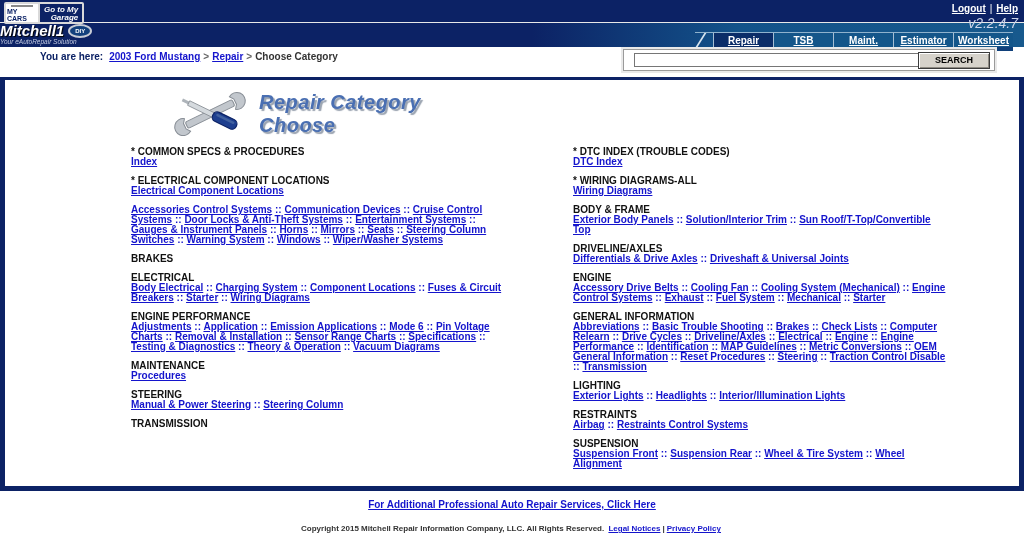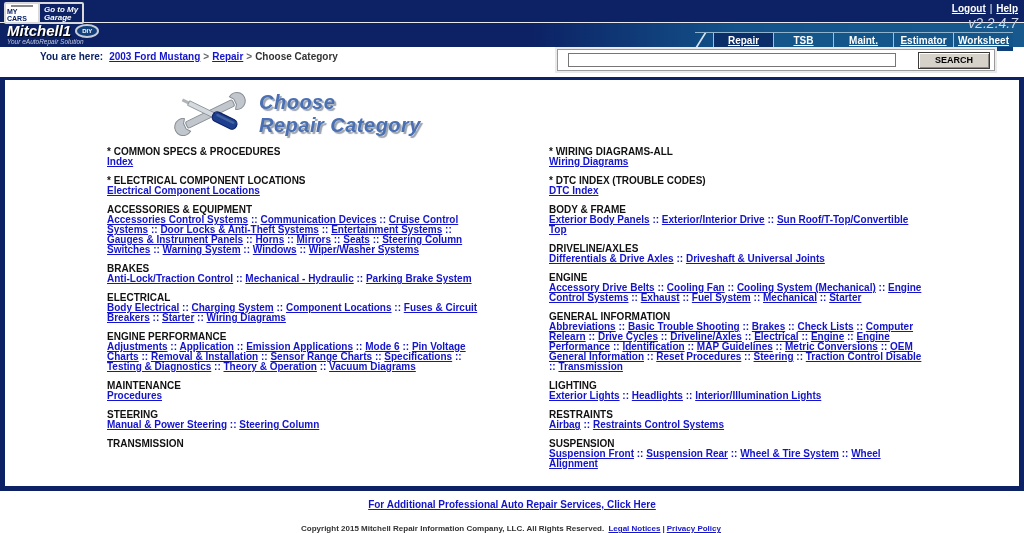--- a/index.html
+++ b/index.html
@@ -21,34 +21,34 @@
     background:#0c2265; border:2px solid #d9d9d9; border-radius:2px; z-index:9;
   }
   .plate {
     background:#fff; border-right:2px solid #d9d9d9; width:34px;
     display:flex; flex-direction:column; align-items:center; justify-content:center; padding:1px 1px;
   }
   .plate-top { width:22px; height:3px; background:#c9c9c9; border:1px solid #8a8a8a; margin-bottom:1px; }
   .plate-text { font-size:7px; font-weight:bold; color:#0c2265; letter-spacing:0; line-height:7px; }
   .garage-label {
     color:#fff; font-size:8px; font-weight:bold; font-style:italic;
-    padding:1px 4px 0 4px; line-height:8px; display:flex; flex-direction:column; justify-content:center;
+    padding:1px 4px 0 4px; line-height:8px; display:flex; flex-direction:column; justify-content:center;align-items:flex-end;
   }
   .top-right { position:absolute; right:6px; top:3px; text-align:right; }
   .top-links { font-size:10px; font-weight:bold; color:#fff; }
   .top-links a { color:#fff; text-decoration:underline; }
   .top-sep { margin:0 4px; font-weight:normal; }
   .version { font-size:14px; font-style:italic; color:#cdd5ea; margin-top:1px; }
 
   
   .band {
     height:24px; position:relative;
     background:linear-gradient(90deg, #0c2265 0%, #0c2265 52%, #13538a 72%, #17598d 100%);
   }
-  .logo { position:absolute; left:7px; top:0px; }
+  .logo { position:absolute; left:0; top:0px; }
   .logo-line { display:flex; align-items:center; gap:4px; }
   .logo-text { color:#fff; font-size:15px; font-weight:bold; font-style:italic; letter-spacing:0; line-height:15px; text-shadow:1px 1px 1px #000; }
   .logo-badge {
     width:24px; height:14px; border-radius:50%; background:#12407d; border:2px solid #c7ccd6;
     color:#fff; font-size:6px; font-weight:bold; text-align:center; line-height:10px;
   }
   .tagline { font-size:6.5px; color:#c3cbe2; font-style:italic; margin-top:0px; }
 
   .tab-strip {
     position:absolute; right:11px; bottom:0; height:15px; display:flex; z-index:3;
@@ -68,21 +68,21 @@
 
   
   .crumbrow { height:30px; background:#fff; position:relative;padding-left:36px; }
   .crumb { padding:4px 0 0 4px; font-size:10px; font-weight:bold; color:#444; }
   .crumb .here { color:#0c2265; margin-right:6px; }
   .crumb a { color:#1414cc; text-decoration:underline; }
   .crumb .gt { color:#666; margin:0 3px; font-weight:bold; }
   .crumb .current { color:#333; }
 
   .search-panel {
-    position:absolute; top:2px; right:29px; width:438px; height:22px;
+    position:absolute; top:2px; right:29px; width:372px; height:22px;
     background:#fff; border:1px solid #9a9a9a; box-shadow:0 0 0 2px #e9e9e9; z-index:8;
   }
   .search-input {
     position:absolute; left:10px; top:3px; width:328px; height:14px;
     border:1px solid #767676; font-size:10px; padding:0 2px; font-family:"Liberation Sans", sans-serif;
   }
   .search-btn {
     position:absolute; right:4px; top:2px; width:72px; height:17px;
     background:#d6d2ca; border:1px solid #3c3c3c;
     box-shadow:inset 1px 1px 0 #fff, inset -1px -1px 0 #8e8a82;
@@ -93,21 +93,21 @@
   
   .main-wrap { background:#0c2265; padding:3px 5px 0 5px; }
   .main { background:#fff; height:406px; overflow:hidden; }
 
   .title-row { margin:6px 0 6px 168px; height:55px; display:flex; align-items:center; gap:12px; }
   .title-text {
     font-size:20px; line-height:23px; font-weight:bold; font-style:italic;
     color:#4a6fb2; text-shadow:2px 2px 1px #9aa3b0; letter-spacing:0.5px;
   }
 
-  .cols { display:flex; padding-left:102px; }
+  .cols { display:flex; padding-left:102px;margin-left:24px; }
   .col-left  { width:378px; margin-right:64px; }
   .col-right { width:374px; }
   .section { margin-bottom:9px; }
   .sec-title { font-size:10px; font-weight:bold; color:#111; line-height:10px; }
   .sec-links { font-size:10px; font-weight:bold; line-height:10px; }
   .cat-link { color:#1414cc; text-decoration:underline; }
   .sep { color:#1414cc; text-decoration:none; }
 
   
   .foot-strip { height:5px; background:#0c2265; }
@@ -183,42 +183,40 @@
         </g>
 
         <g transform="rotate(26 37 25)">
           <rect x="6" y="23" width="8" height="3" fill="#aeb4ba"></rect>
           <rect x="13" y="22" width="28" height="5" fill="#d5dade" stroke="#8a9097" stroke-width="0.8"></rect>
           <rect x="40" y="19.5" width="26" height="10" rx="4.5" fill="#1e3f8f" stroke="#0c2265" stroke-width="1.2"></rect>
           <rect x="43" y="21.5" width="20" height="2.4" rx="1.2" fill="#41619f"></rect>
         </g>
       </svg>
       <div class="title-text">
+        <div>Repair Category</div>
         <div>Choose</div>
-        <div>Repair Category</div>
       </div>
     </div>
 
     <div class="cols">
       <div class="col-left" id="col-left">
           <div class="section">
             <div class="sec-title">* COMMON SPECS &amp; PROCEDURES</div>
             <div class="sec-links"><a class="cat-link">Index</a></div>
           </div>
           <div class="section">
             <div class="sec-title">* ELECTRICAL COMPONENT LOCATIONS</div>
             <div class="sec-links"><a class="cat-link">Electrical Component Locations</a></div>
           </div>
           <div class="section">
-            <div class="sec-title">ACCESSORIES &amp; EQUIPMENT</div>
             <div class="sec-links"><a class="cat-link">Accessories Control Systems</a> <span class="sep">::</span> <a class="cat-link">Communication Devices</a> <span class="sep">::</span> <a class="cat-link">Cruise Control Systems</a> <span class="sep">::</span> <a class="cat-link">Door Locks &amp; Anti-Theft Systems</a> <span class="sep">::</span> <a class="cat-link">Entertainment Systems</a> <span class="sep">::</span> <a class="cat-link">Gauges &amp; Instrument Panels</a> <span class="sep">::</span> <a class="cat-link">Horns</a> <span class="sep">::</span> <a class="cat-link">Mirrors</a> <span class="sep">::</span> <a class="cat-link">Seats</a> <span class="sep">::</span> <a class="cat-link">Steering Column Switches</a> <span class="sep">::</span> <a class="cat-link">Warning System</a> <span class="sep">::</span> <a class="cat-link">Windows</a> <span class="sep">::</span> <a class="cat-link">Wiper/Washer Systems</a></div>
           </div>
           <div class="section">
             <div class="sec-title">BRAKES</div>
-            <div class="sec-links"><a class="cat-link">Anti-Lock/Traction Control</a> <span class="sep">::</span> <a class="cat-link">Mechanical - Hydraulic</a> <span class="sep">::</span> <a class="cat-link">Parking Brake System</a></div>
           </div>
           <div class="section">
             <div class="sec-title">ELECTRICAL</div>
             <div class="sec-links"><a class="cat-link">Body Electrical</a> <span class="sep">::</span> <a class="cat-link">Charging System</a> <span class="sep">::</span> <a class="cat-link">Component Locations</a> <span class="sep">::</span> <a class="cat-link">Fuses &amp; Circuit Breakers</a> <span class="sep">::</span> <a class="cat-link">Starter</a> <span class="sep">::</span> <a class="cat-link">Wiring Diagrams</a></div>
           </div>
           <div class="section">
             <div class="sec-title">ENGINE PERFORMANCE</div>
             <div class="sec-links"><a class="cat-link">Adjustments</a> <span class="sep">::</span> <a class="cat-link">Application</a> <span class="sep">::</span> <a class="cat-link">Emission Applications</a> <span class="sep">::</span> <a class="cat-link">Mode 6</a> <span class="sep">::</span> <a class="cat-link">Pin Voltage Charts</a> <span class="sep">::</span> <a class="cat-link">Removal &amp; Installation</a> <span class="sep">::</span> <a class="cat-link">Sensor Range Charts</a> <span class="sep">::</span> <a class="cat-link">Specifications</a> <span class="sep">::</span> <a class="cat-link">Testing &amp; Diagnostics</a> <span class="sep">::</span> <a class="cat-link">Theory &amp; Operation</a> <span class="sep">::</span> <a class="cat-link">Vacuum Diagrams</a></div>
           </div>
           <div class="section">
@@ -228,30 +226,30 @@
           <div class="section">
             <div class="sec-title">STEERING</div>
             <div class="sec-links"><a class="cat-link">Manual &amp; Power Steering</a> <span class="sep">::</span> <a class="cat-link">Steering Column</a></div>
           </div>
           <div class="section">
             <div class="sec-title">TRANSMISSION</div>
           </div>
         </div>
       <div class="col-right" id="col-right">
           <div class="section">
+            <div class="sec-title">* DTC INDEX (TROUBLE CODES)</div>
+            <div class="sec-links"><a class="cat-link">DTC Index</a></div>
+          </div>
+          <div class="section">
             <div class="sec-title">* WIRING DIAGRAMS-ALL</div>
             <div class="sec-links"><a class="cat-link">Wiring Diagrams</a></div>
           </div>
           <div class="section">
-            <div class="sec-title">* DTC INDEX (TROUBLE CODES)</div>
-            <div class="sec-links"><a class="cat-link">DTC Index</a></div>
-          </div>
-          <div class="section">
             <div class="sec-title">BODY &amp; FRAME</div>
-            <div class="sec-links"><a class="cat-link">Exterior Body Panels</a> <span class="sep">::</span> <a class="cat-link">Exterior/Interior Drive</a> <span class="sep">::</span> <a class="cat-link">Sun Roof/T-Top/Convertible Top</a></div>
+            <div class="sec-links"><a class="cat-link">Exterior Body Panels</a> <span class="sep">::</span> <a class="cat-link">Solution/Interior Trim</a> <span class="sep">::</span> <a class="cat-link">Sun Roof/T-Top/Convertible Top</a></div>
           </div>
           <div class="section">
             <div class="sec-title">DRIVELINE/AXLES</div>
             <div class="sec-links"><a class="cat-link">Differentials &amp; Drive Axles</a> <span class="sep">::</span> <a class="cat-link">Driveshaft &amp; Universal Joints</a></div>
           </div>
           <div class="section">
             <div class="sec-title">ENGINE</div>
             <div class="sec-links"><a class="cat-link">Accessory Drive Belts</a> <span class="sep">::</span> <a class="cat-link">Cooling Fan</a> <span class="sep">::</span> <a class="cat-link">Cooling System (Mechanical)</a> <span class="sep">::</span> <a class="cat-link">Engine Control Systems</a> <span class="sep">::</span> <a class="cat-link">Exhaust</a> <span class="sep">::</span> <a class="cat-link">Fuel System</a> <span class="sep">::</span> <a class="cat-link">Mechanical</a> <span class="sep">::</span> <a class="cat-link">Starter</a></div>
           </div>
           <div class="section">

